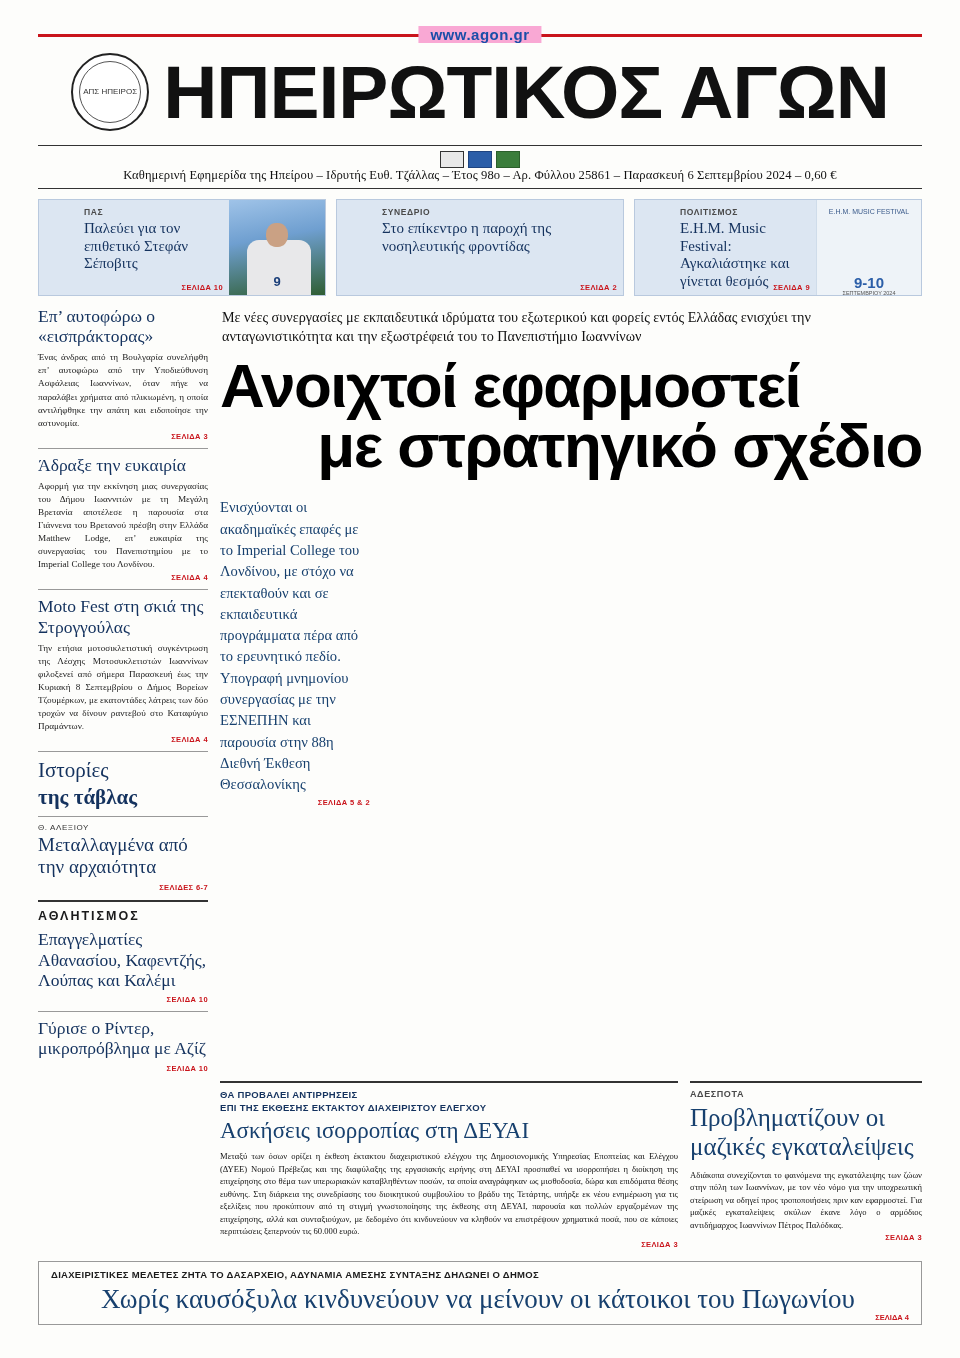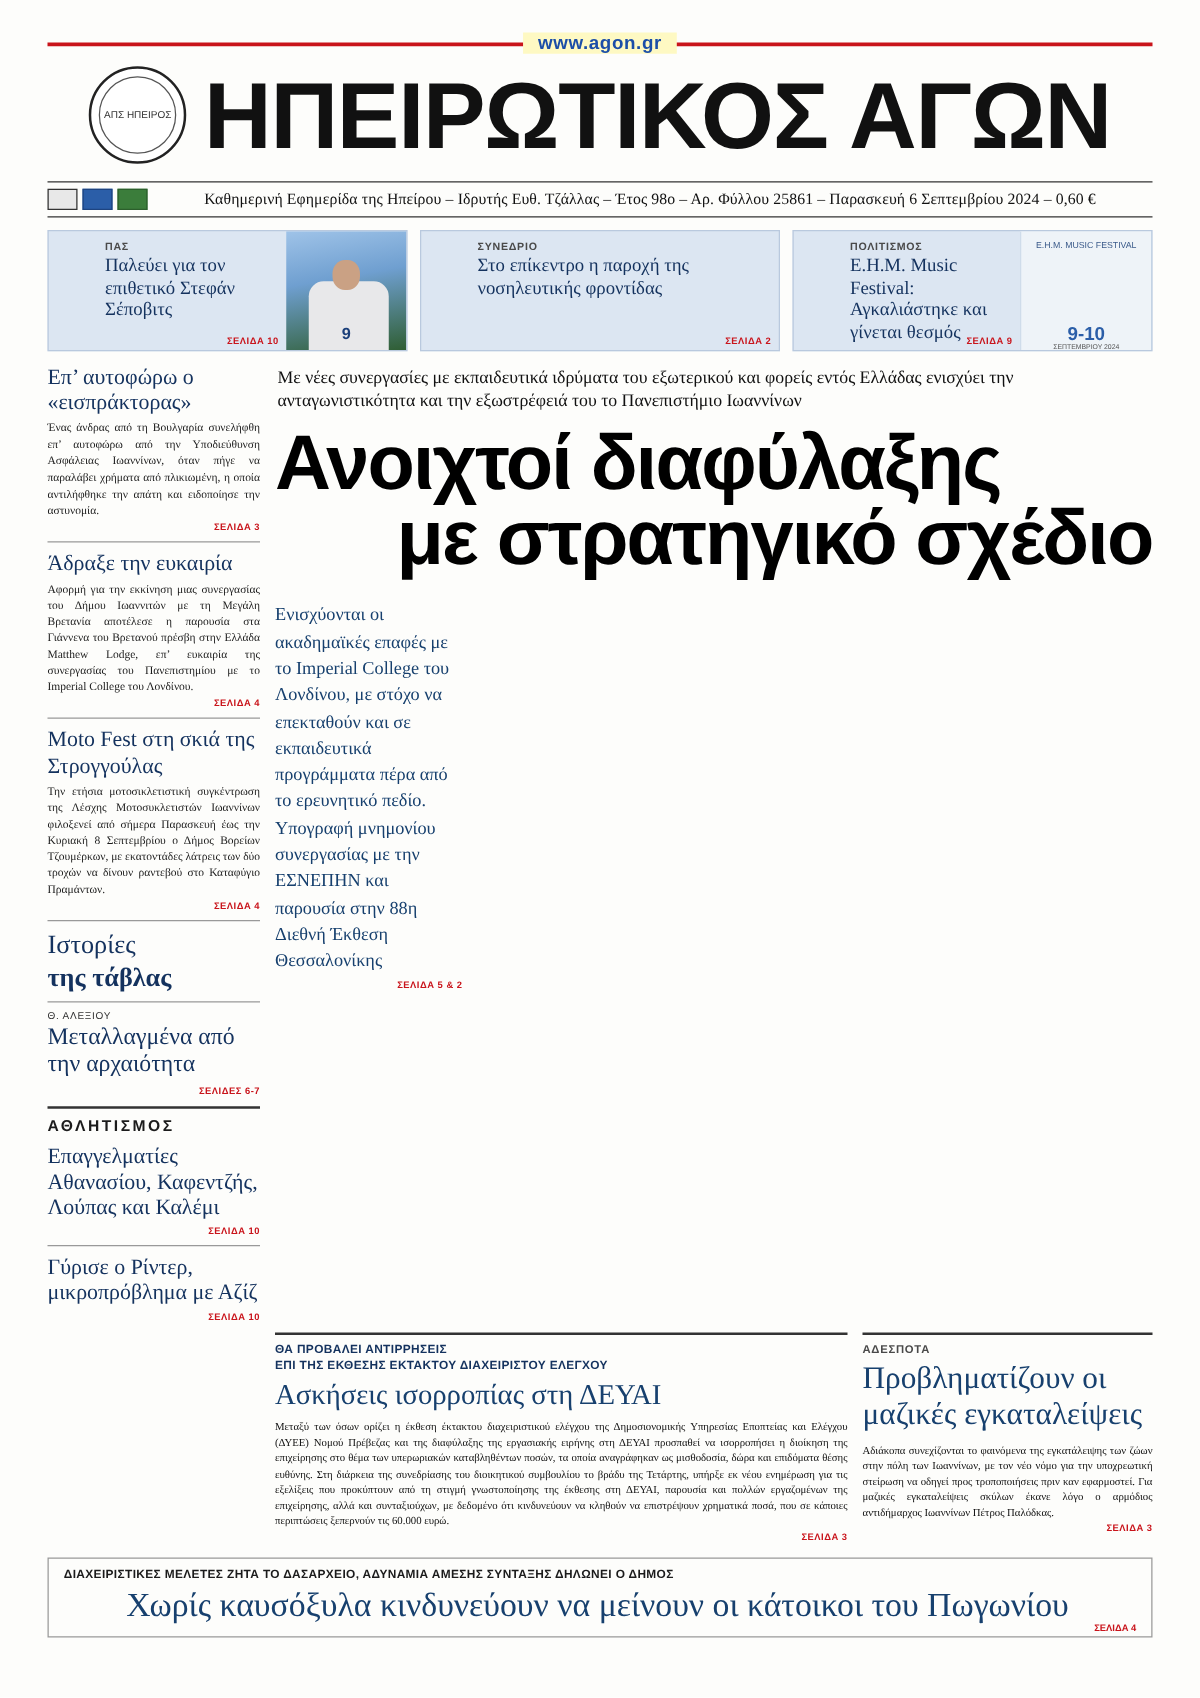--- a/index.html
+++ b/index.html
@@ -30,21 +30,21 @@
     border-top: 3px solid #c9141b;
     position: relative;
     height: 0;
     margin: 0 0 0 0;
   }
   .web-url {
     position: absolute;
     top: -11px;
     left: 50%;
     transform: translateX(-50%);
-    background: #fef9c3;
+    background: #f9a8d4;
     padding: 0 12px;
     color: #1b4ea8;
     font-family: "Liberation Sans", sans-serif;
     font-weight: bold;
     font-size: 15px;
     letter-spacing: 0.5px;
     text-align: center;
   }
   .title-row {
     display: flex;
@@ -89,20 +89,21 @@
   }
   .strapline {
     margin-top: 14px;
     border-top: 1px solid #333;
     border-bottom: 1px solid #333;
     padding: 5px 0 5px 0;
     display: flex;
     align-items: center;
     gap: 0;
     font-size: 12.5px;
+    flex-direction: column;
   }
   .strap-logos {
     display: flex;
     gap: 4px;
     align-items: center;
   }
   .strap-logo {
     width: 22px;
     height: 15px;
     border: 1px solid #333;
@@ -533,21 +534,21 @@
 
       <div>
         <div class="side-head">Γύρισε ο Ρίντερ, μικροπρόβλημα με Αζίζ</div>
         <div class="side-page">ΣΕΛΙΔΑ 10</div>
       </div>
     </div>
 
     <div class="col-right">
       <div class="lead-intro">Με νέες συνεργασίες με εκπαιδευτικά ιδρύματα του εξωτερικού και φορείς εντός Ελλάδας ενισχύει την ανταγωνιστικότητα και την εξωστρέφειά του το Πανεπιστήμιο Ιωαννίνων</div>
       <div class="lead-title">
-        <span>Ανοιχτοί διαφύλαξης</span>
+        <span>Ανοιχτοί εφαρμοστεί</span>
         <span class="l2">με στρατηγικό σχέδιο</span>
       </div>
 
       <div class="lead-body">
         <div class="photo">
           <div class="sky"></div>
           <div class="grass"></div>
           <div class="bldg"></div>
           <div class="bldg2"></div>
           <div class="tree"></div>

